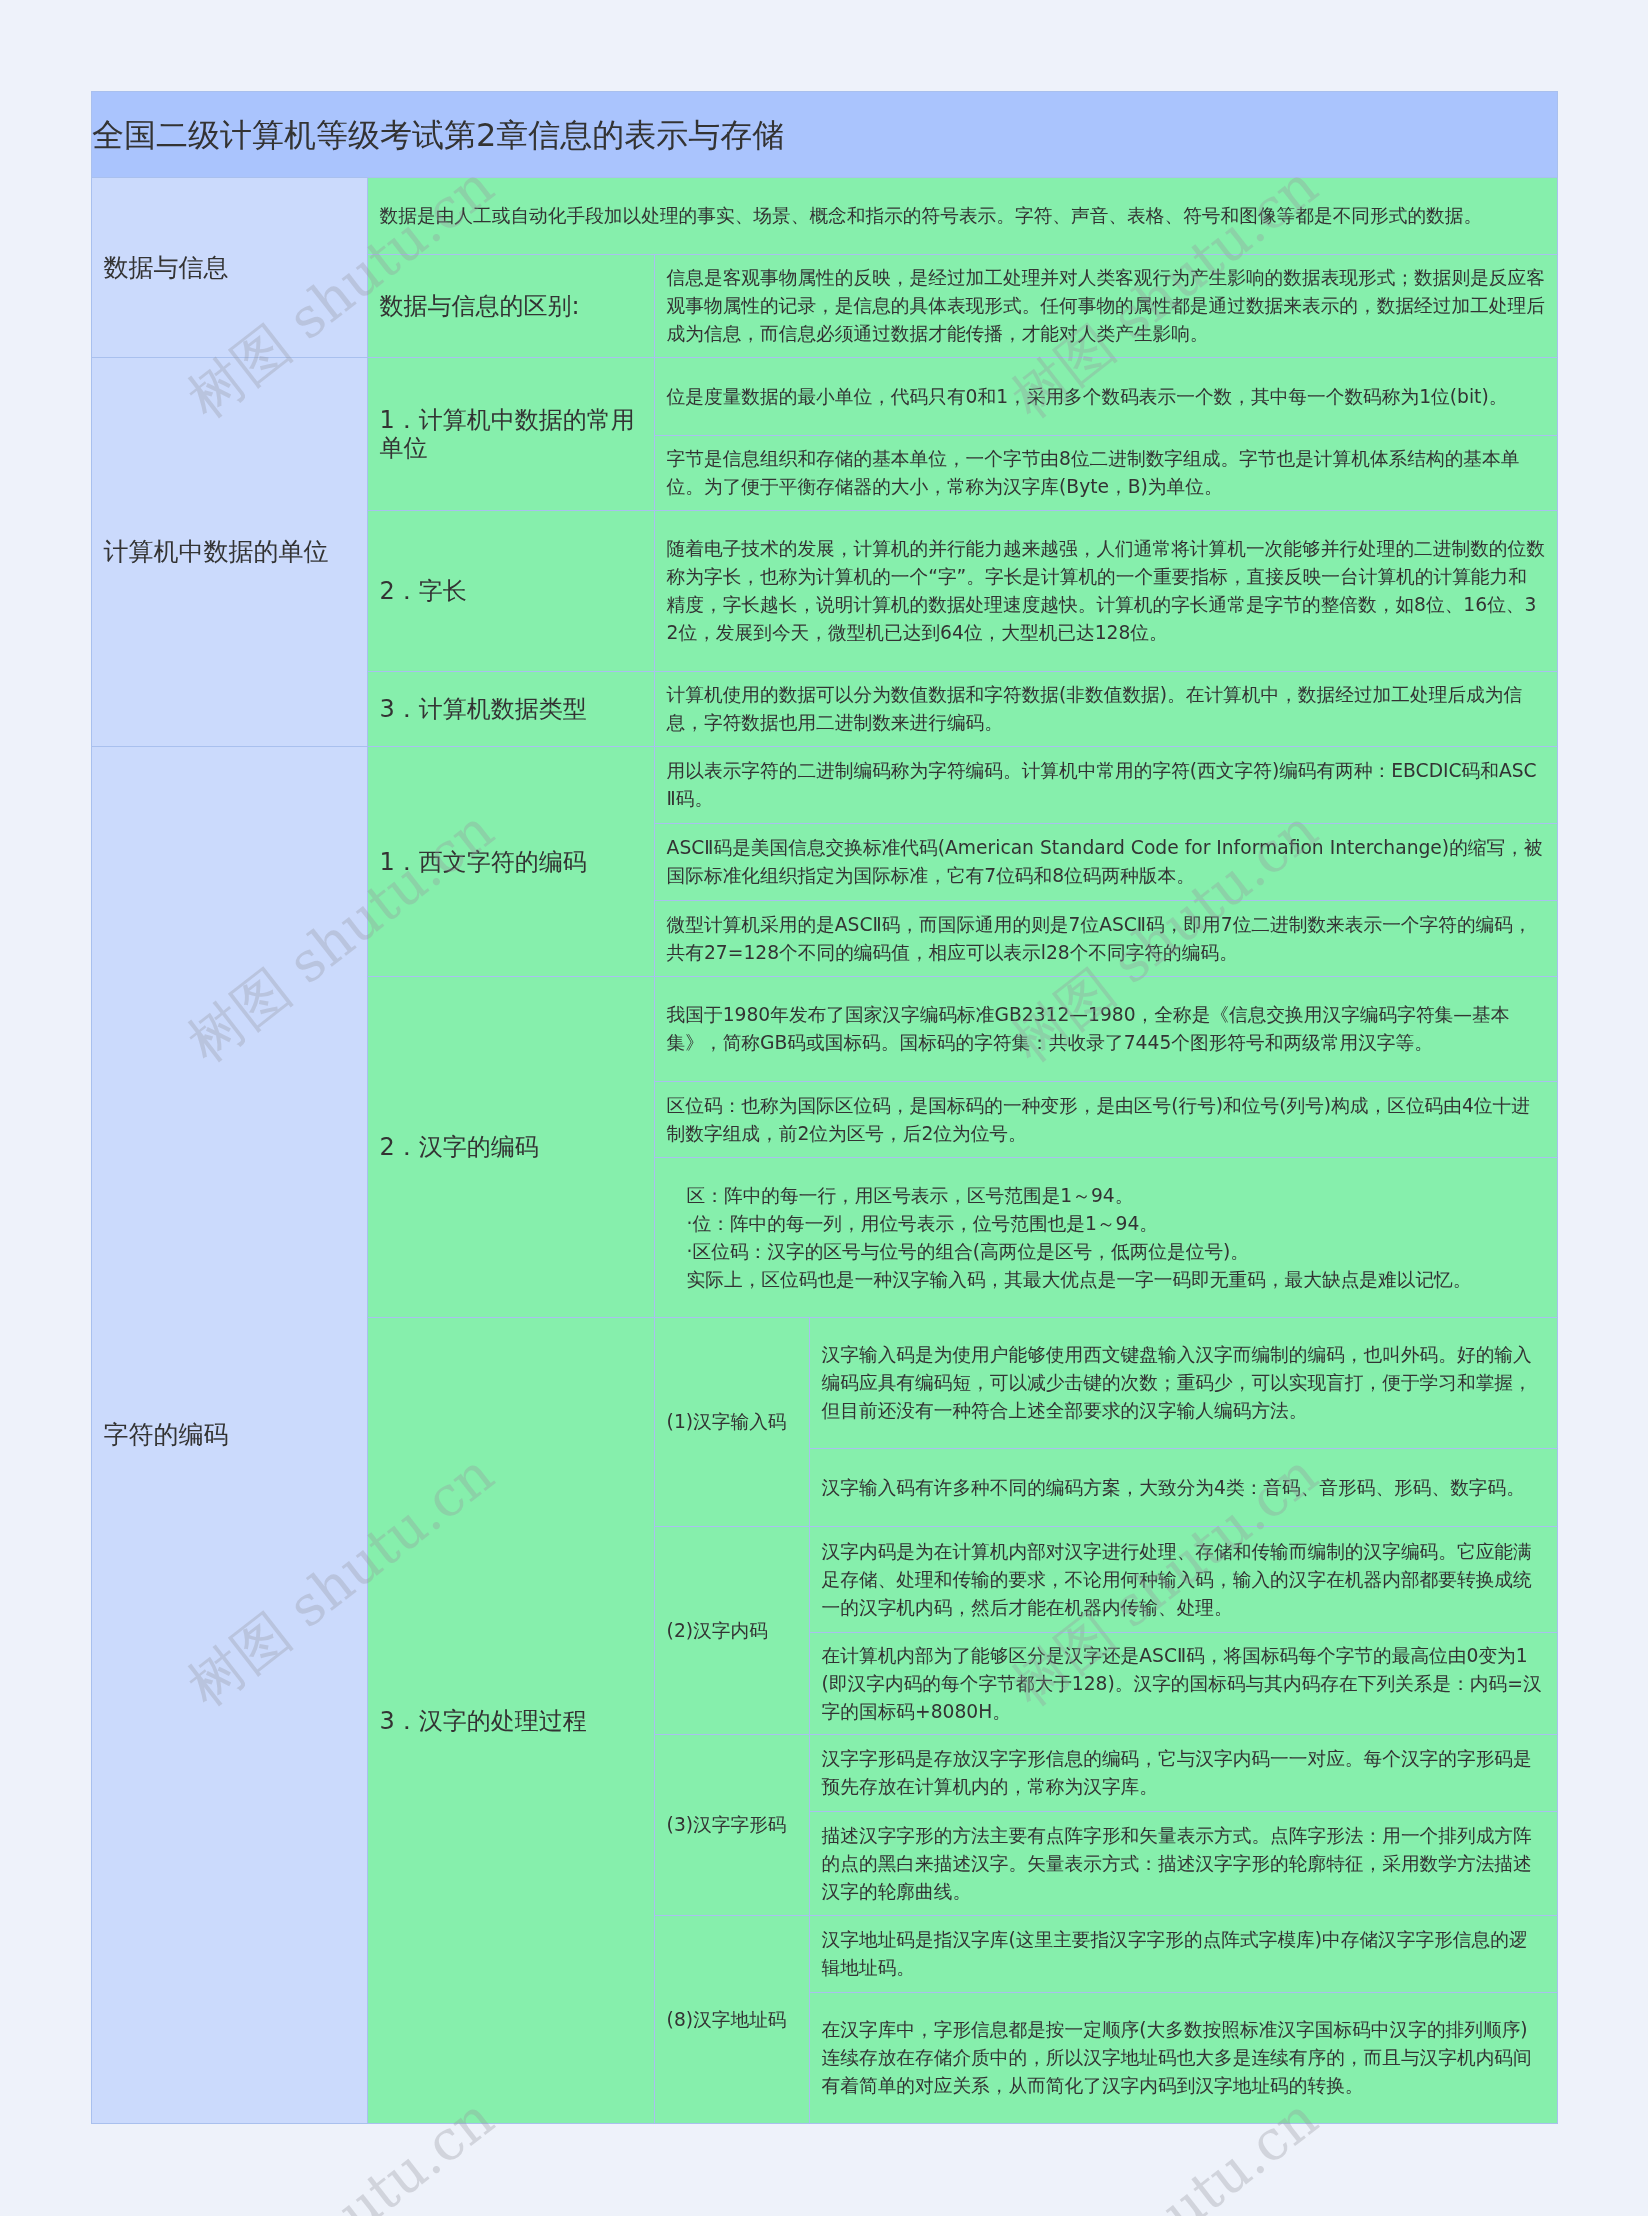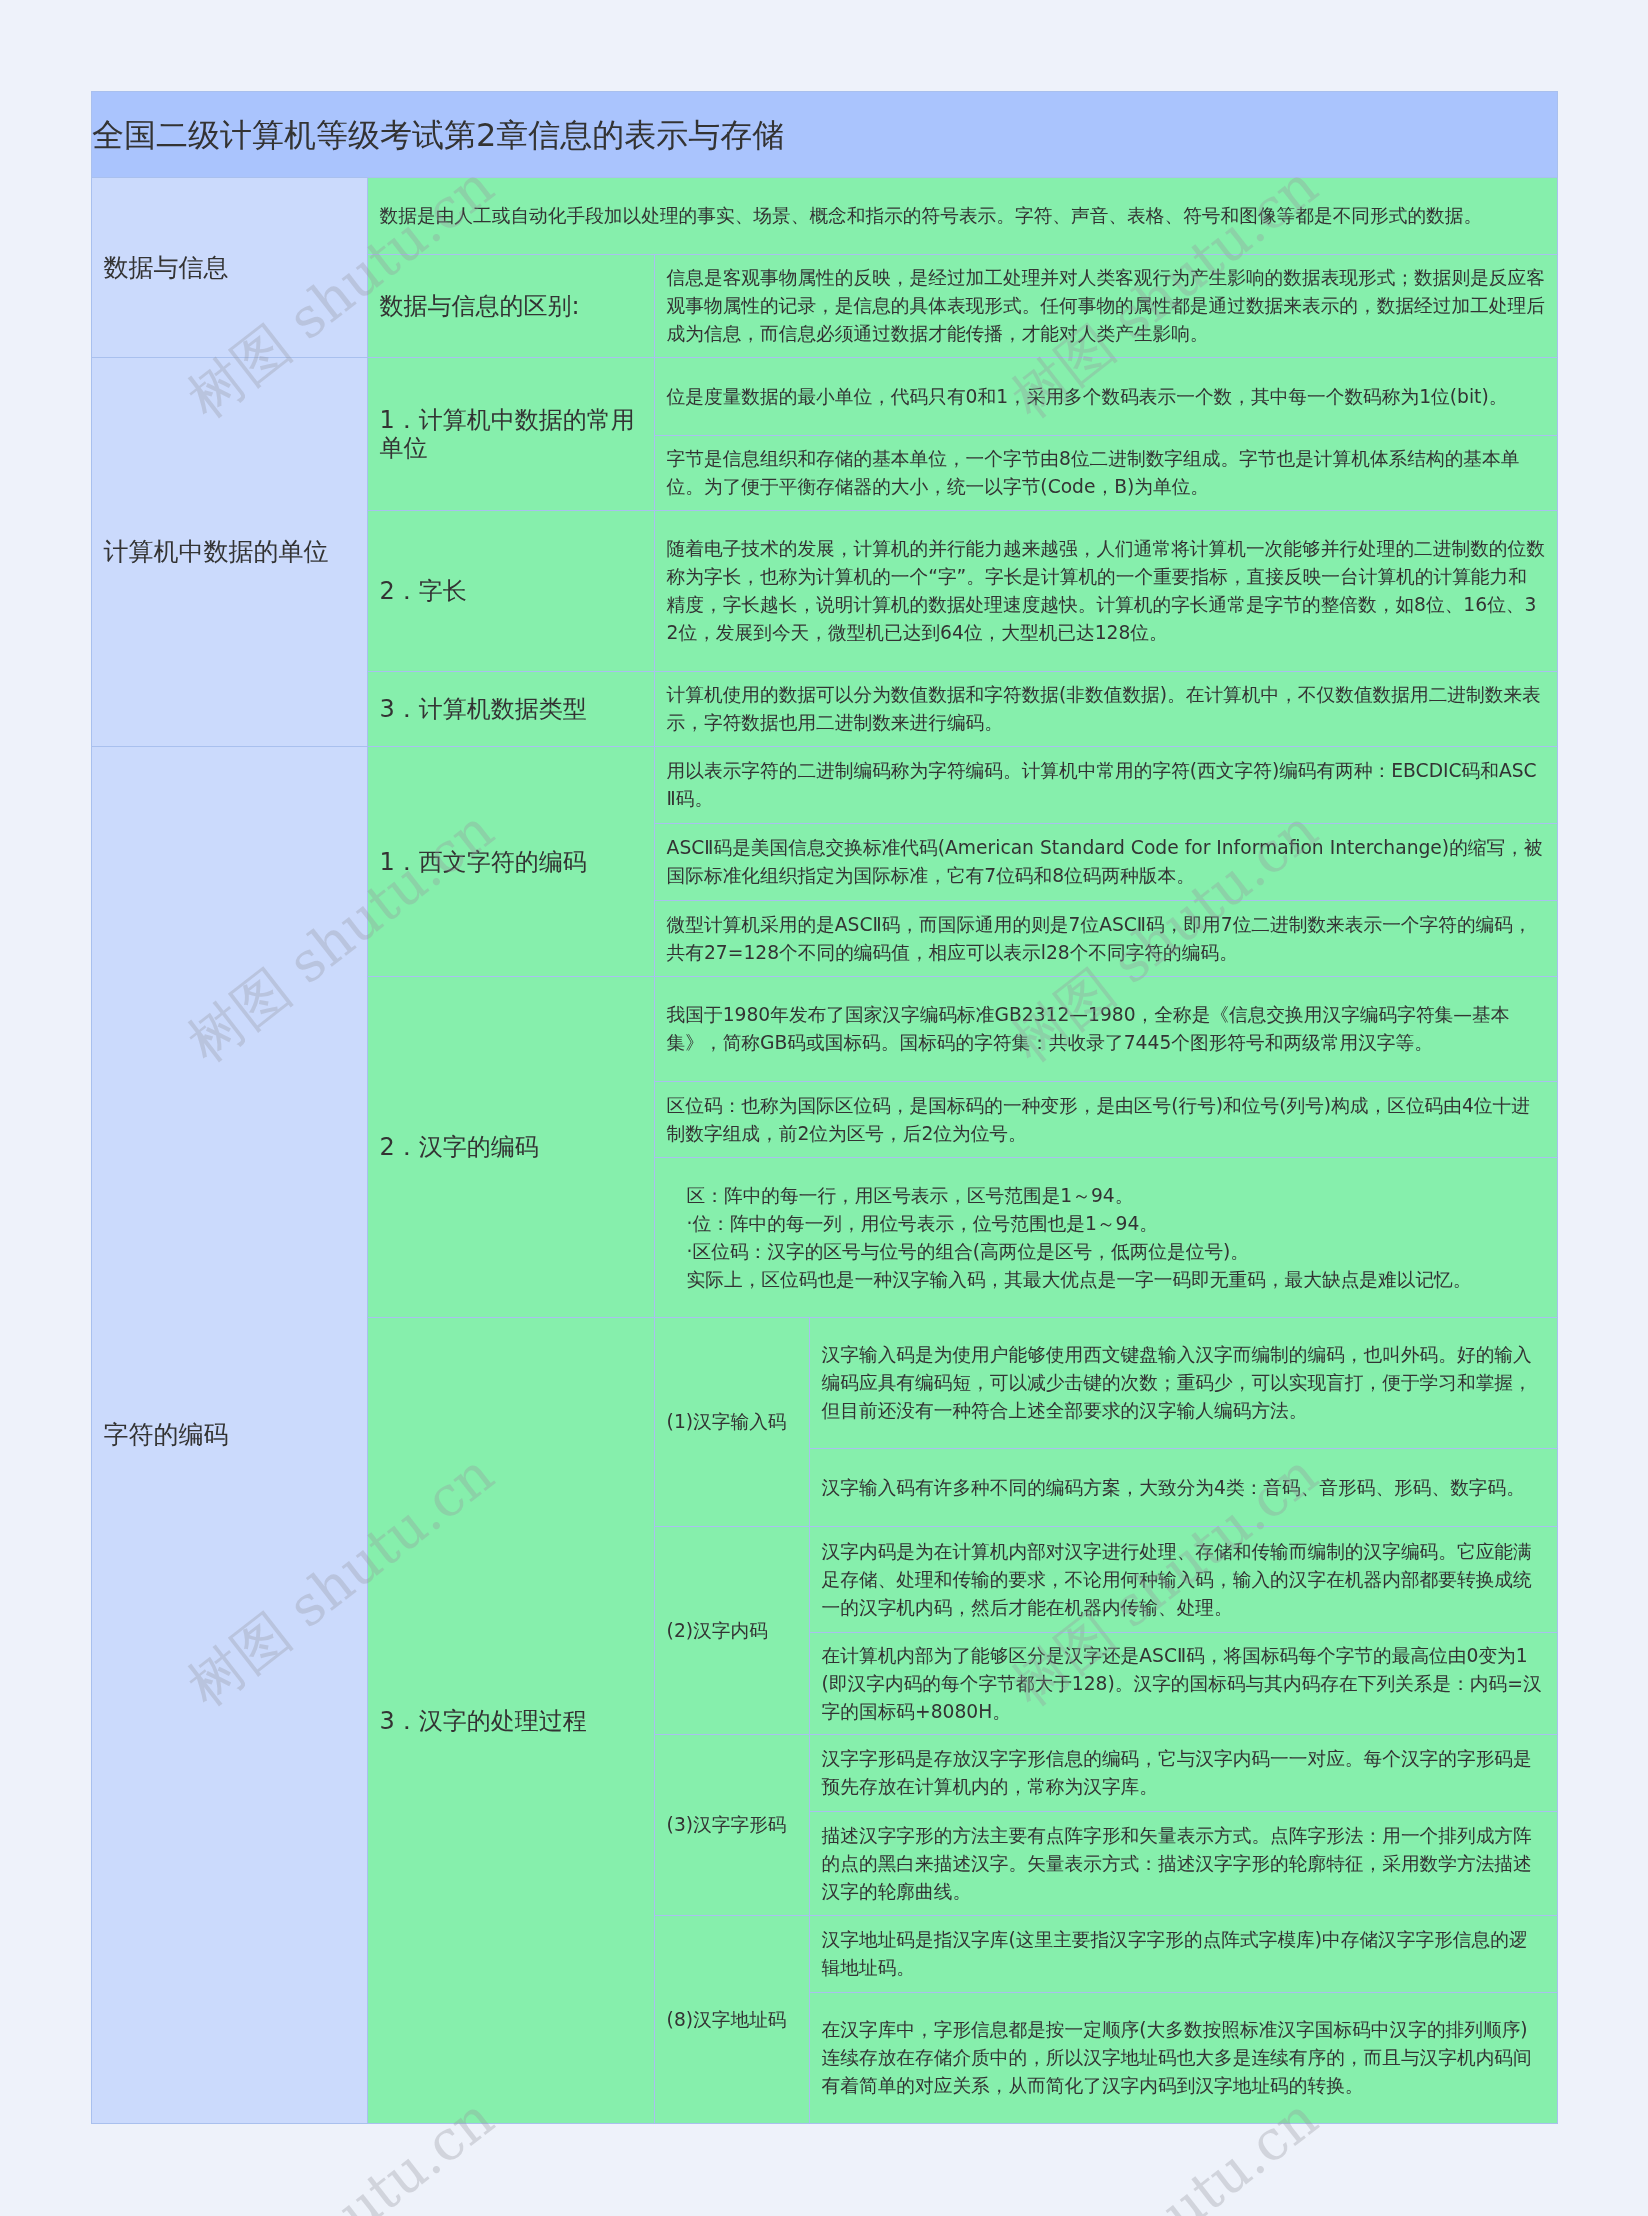--- a/index.html
+++ b/index.html
@@ -51,29 +51,29 @@
       <td class="l2">数据与信息的区别:</td>
       <td class="leaf" colspan="2">信息是客观事物属性的反映，是经过加工处理并对人类客观行为产生影响的数据表现形式；数据则是反应客观事物属性的记录，是信息的具体表现形式。任何事物的属性都是通过数据来表示的，数据经过加工处理后成为信息，而信息必须通过数据才能传播，才能对人类产生影响。</td>
     </tr>
 
     <tr style="height:78px">
       <td class="l1" rowspan="4">计算机中数据的单位</td>
       <td class="l2" rowspan="2">1．计算机中数据的常用单位</td>
       <td class="leaf" colspan="2">位是度量数据的最小单位，代码只有0和1，采用多个数码表示一个数，其中每一个数码称为1位(bit)。</td>
     </tr>
     <tr style="height:75px">
-      <td class="leaf" colspan="2">字节是信息组织和存储的基本单位，一个字节由8位二进制数字组成。字节也是计算机体系结构的基本单位。为了便于平衡存储器的大小，统一以字节(Code，B)为单位。</td>
+      <td class="leaf" colspan="2">字节是信息组织和存储的基本单位，一个字节由8位二进制数字组成。字节也是计算机体系结构的基本单位。为了便于平衡存储器的大小，常称为汉字库(Byte，B)为单位。</td>
     </tr>
     <tr style="height:161px">
       <td class="l2">2．字长</td>
       <td class="leaf" colspan="2">随着电子技术的发展，计算机的并行能力越来越强，人们通常将计算机一次能够并行处理的二进制数的位数称为字长，也称为计算机的一个“字”。字长是计算机的一个重要指标，直接反映一台计算机的计算能力和精度，字长越长，说明计算机的数据处理速度越快。计算机的字长通常是字节的整倍数，如8位、16位、32位，发展到今天，微型机已达到64位，大型机已达128位。</td>
     </tr>
     <tr style="height:75px">
       <td class="l2">3．计算机数据类型</td>
-      <td class="leaf" colspan="2">计算机使用的数据可以分为数值数据和字符数据(非数值数据)。在计算机中，不仅数值数据用二进制数来表示，字符数据也用二进制数来进行编码。</td>
+      <td class="leaf" colspan="2">计算机使用的数据可以分为数值数据和字符数据(非数值数据)。在计算机中，数据经过加工处理后成为信息，字符数据也用二进制数来进行编码。</td>
     </tr>
 
     <tr style="height:77px">
       <td class="l1" rowspan="14">字符的编码</td>
       <td class="l2" rowspan="3">1．西文字符的编码</td>
       <td class="leaf" colspan="2">用以表示字符的二进制编码称为字符编码。计算机中常用的字符(西文字符)编码有两种：EBCDIC码和ASCⅡ码。</td>
     </tr>
     <tr style="height:77px">
       <td class="leaf" colspan="2">ASCⅡ码是美国信息交换标准代码(American Standard Code for Informafion Interchange)的缩写，被国际标准化组织指定为国际标准，它有7位码和8位码两种版本。</td>
     </tr>

